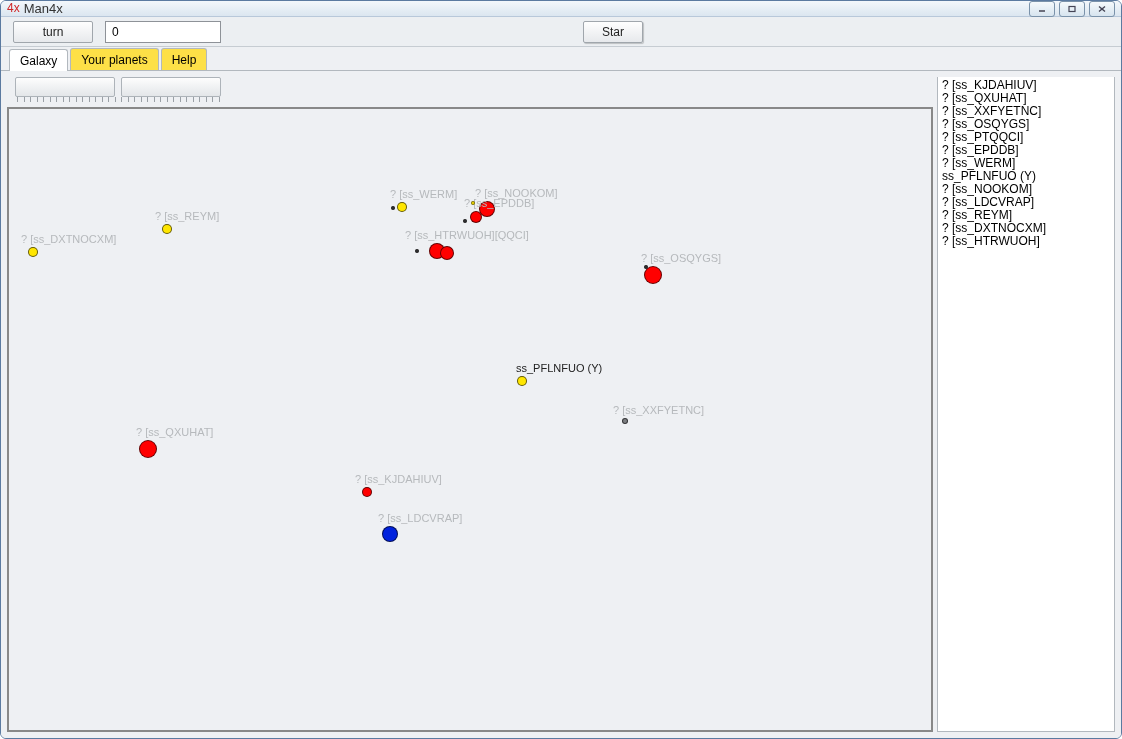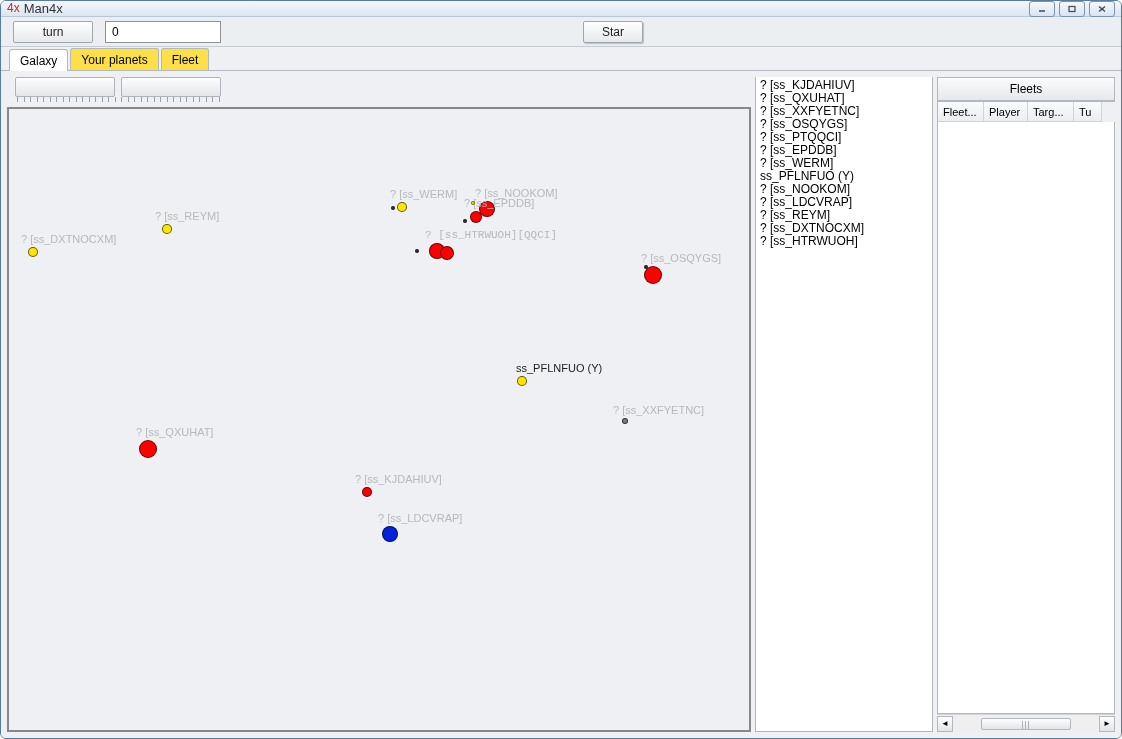--- a/index.html
+++ b/index.html
@@ -69,21 +69,21 @@
 
   <div class="topbar">
     <div class="btn turn-btn">turn</div>
     <input class="turn-input" value="0" style="">
     <div class="btn close-btn">Star</div>
   </div>
 
   <div class="tabs-row" id="tabs-row">
       <div class="tab active">Galaxy</div>
       <div class="tab">Your planets</div>
-      <div class="tab">Fleet</div>
+      <div class="tab">Help</div>
     </div>
 
   <div class="content">
 
     <div class="galaxy-panel">
       <div class="sliders">
         <div class="slider"></div>
         <div class="slider"></div>
         <div class="ticks" id="ticks">
             <span style="left: 0px;"></span>
@@ -125,21 +125,21 @@
           <div class="star-label" style="left: 12px; top: 124px;">? [ss_DXTNOCXM]</div>
           <div class="star" style="left: 153px; top: 115px; width: 10px; height: 10px; background: rgb(255, 230, 0); border: 1px solid rgba(0, 0, 0, 0.6);"></div>
           <div class="star-label" style="left: 146px; top: 101px;">? [ss_REYM]</div>
           <div class="star" style="left: 388px; top: 93px; width: 10px; height: 10px; background: rgb(255, 230, 0); border: 1px solid rgba(0, 0, 0, 0.6);"></div>
           <div class="star-label" style="left: 381px; top: 79px;">? [ss_WERM]</div>
           <div class="star" style="left: 470px; top: 92px; width: 16px; height: 16px; background: rgb(255, 0, 0); border: 1px solid rgba(0, 0, 0, 0.6);"></div>
           <div class="star-label" style="left: 466px; top: 78px;">? [ss_NOOKOM]</div>
           <div class="star" style="left: 461px; top: 102px; width: 12px; height: 12px; background: rgb(255, 0, 0); border: 1px solid rgba(0, 0, 0, 0.6);"></div>
           <div class="star-label" style="left: 455px; top: 88px;">? [ss_EPDDB]</div>
           <div class="star" style="left: 420px; top: 134px; width: 16px; height: 16px; background: rgb(255, 0, 0); border: 1px solid rgba(0, 0, 0, 0.6);"></div>
-          <div class="star-label" style="left: 416px; top: 120px; font-family: Liberation Mono, monospace;">? [ss_HTRWUOH][QQCI]</div>
+          <div class="star-label" style="left: 396px; top: 120px;">? [ss_HTRWUOH][QQCI]</div>
           <div class="star" style="left: 431px; top: 137px; width: 14px; height: 14px; background: rgb(255, 0, 0); border: 1px solid rgba(0, 0, 0, 0.6);"></div>
           <div class="star" style="left: 635px; top: 157px; width: 18px; height: 18px; background: rgb(255, 0, 0); border: 1px solid rgba(0, 0, 0, 0.6);"></div>
           <div class="star-label" style="left: 632px; top: 143px;">? [ss_OSQYGS]</div>
           <div class="star" style="left: 508px; top: 267px; width: 10px; height: 10px; background: rgb(255, 230, 0); border: 1px solid rgba(0, 0, 0, 0.6);"></div>
           <div class="star-label known" style="left: 507px; top: 253px;">ss_PFLNFUO (Y)</div>
           <div class="star" style="left: 613px; top: 309px; width: 6px; height: 6px; background: rgb(125, 127, 130); border: 1px solid rgba(0, 0, 0, 0.6);"></div>
           <div class="star-label" style="left: 604px; top: 295px;">? [ss_XXFYETNC]</div>
           <div class="star" style="left: 130px; top: 331px; width: 18px; height: 18px; background: rgb(255, 0, 0); border: 1px solid rgba(0, 0, 0, 0.6);"></div>
           <div class="star-label" style="left: 127px; top: 317px;">? [ss_QXUHAT]</div>
           <div class="star" style="left: 353px; top: 378px; width: 10px; height: 10px; background: rgb(255, 0, 0); border: 1px solid rgba(0, 0, 0, 0.6);"></div>
@@ -165,30 +165,15 @@
           <div>? [ss_WERM]</div>
           <div>ss_PFLNFUO (Y)</div>
           <div>? [ss_NOOKOM]</div>
           <div>? [ss_LDCVRAP]</div>
           <div>? [ss_REYM]</div>
           <div>? [ss_DXTNOCXM]</div>
           <div>? [ss_HTRWUOH]</div>
         </div>
     </div>
 
-    <div class="fleets-panel">
-      <div class="side-header">Fleets</div>
-      <div class="fleets-grid-head" id="fleets-head">
-          <div class="gcell" style="width: 46px;">Fleet...</div>
-          <div class="gcell" style="width: 44px;">Player</div>
-          <div class="gcell" style="width: 46px;">Targ...</div>
-          <div class="gcell" style="width: 28px;">Tu</div>
-        </div>
-      <div class="fleets-body"></div>
-      <div class="hscroll">
-        <div class="arrow">◄</div>
-        <div class="thumb"></div>
-        <div class="arrow">►</div>
-      </div>
-    </div>
 
   </div>
 </div>
 
 </body></html>

